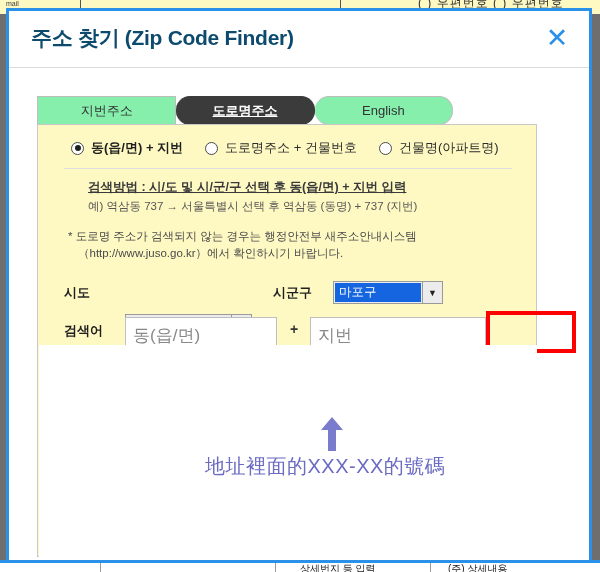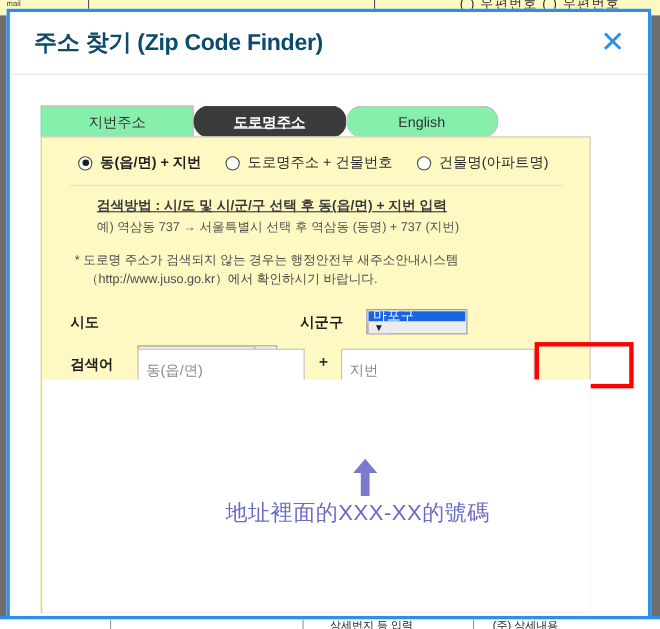--- a/index.html
+++ b/index.html
@@ -310,21 +310,21 @@
     width: 100%;
     height: 28px;
   }
   .txtin {
     position: absolute;
     top: 0;
     height: 26px;
     border: 1px solid #bfbfbf;
     background: #ffffff;
     box-sizing: border-box;
-    font-size: 13px;
+    font-size: 17px;
     color: #777777;
     padding: 18px 7px;
     font-family: "Liberation Sans", "DejaVu Sans", sans-serif;
     outline: none;
   }
   .txtin::placeholder { color: #888888; opacity: 1; }
   .plus-sign {
     position: absolute;
     top: 4px;
     font-size: 14px;
@@ -458,21 +458,21 @@
       <div class="note1">* 도로명 주소가 검색되지 않는 경우는 행정안전부 새주소안내시스템</div>
       <div class="note2">（http://www.juso.go.kr）에서 확인하시기 바랍니다.</div>
 
       <div class="select-row">
         <span class="fld-label" style="left:26px">시도</span>
         <div class="sel" style="left:87px; width:127px;margin-top:33px;">
           <span class="sel-val">서울특별시</span>
           <span class="sel-arrow">▼</span>
         </div>
         <span class="fld-label" style="left:235px">시군구</span>
-        <div class="sel focused" style="left:295px; width:92px;flex-direction:column;">
+        <div class="sel focused" style="left:295px; width:110px;">
           <span class="sel-val">마포구</span>
           <span class="sel-arrow">▼</span>
         </div>
       </div>
 
       <div class="search-row">
         <span class="fld-label" style="left:26px; top:5px">검색어</span>
         <input class="txtin" style="left: 87px; width: 152px;" type="text" placeholder="동(읍/면)">
         <span class="plus-sign" style="left:252px">+</span>
         <input class="txtin" style="left: 272px; width: 176px;" type="text" placeholder="지번">

